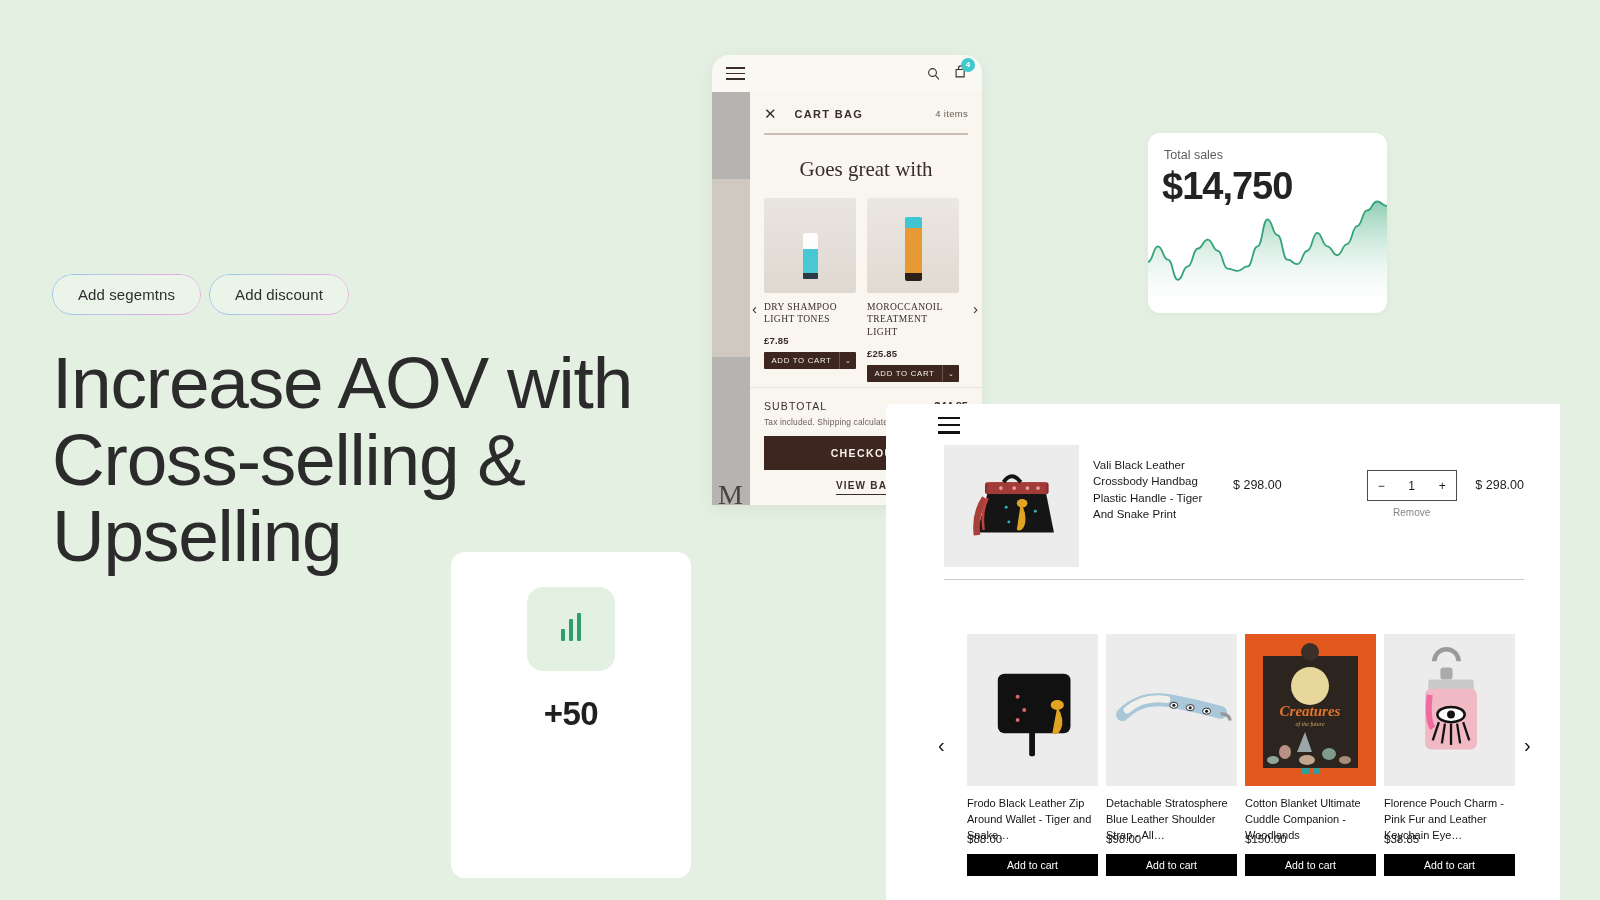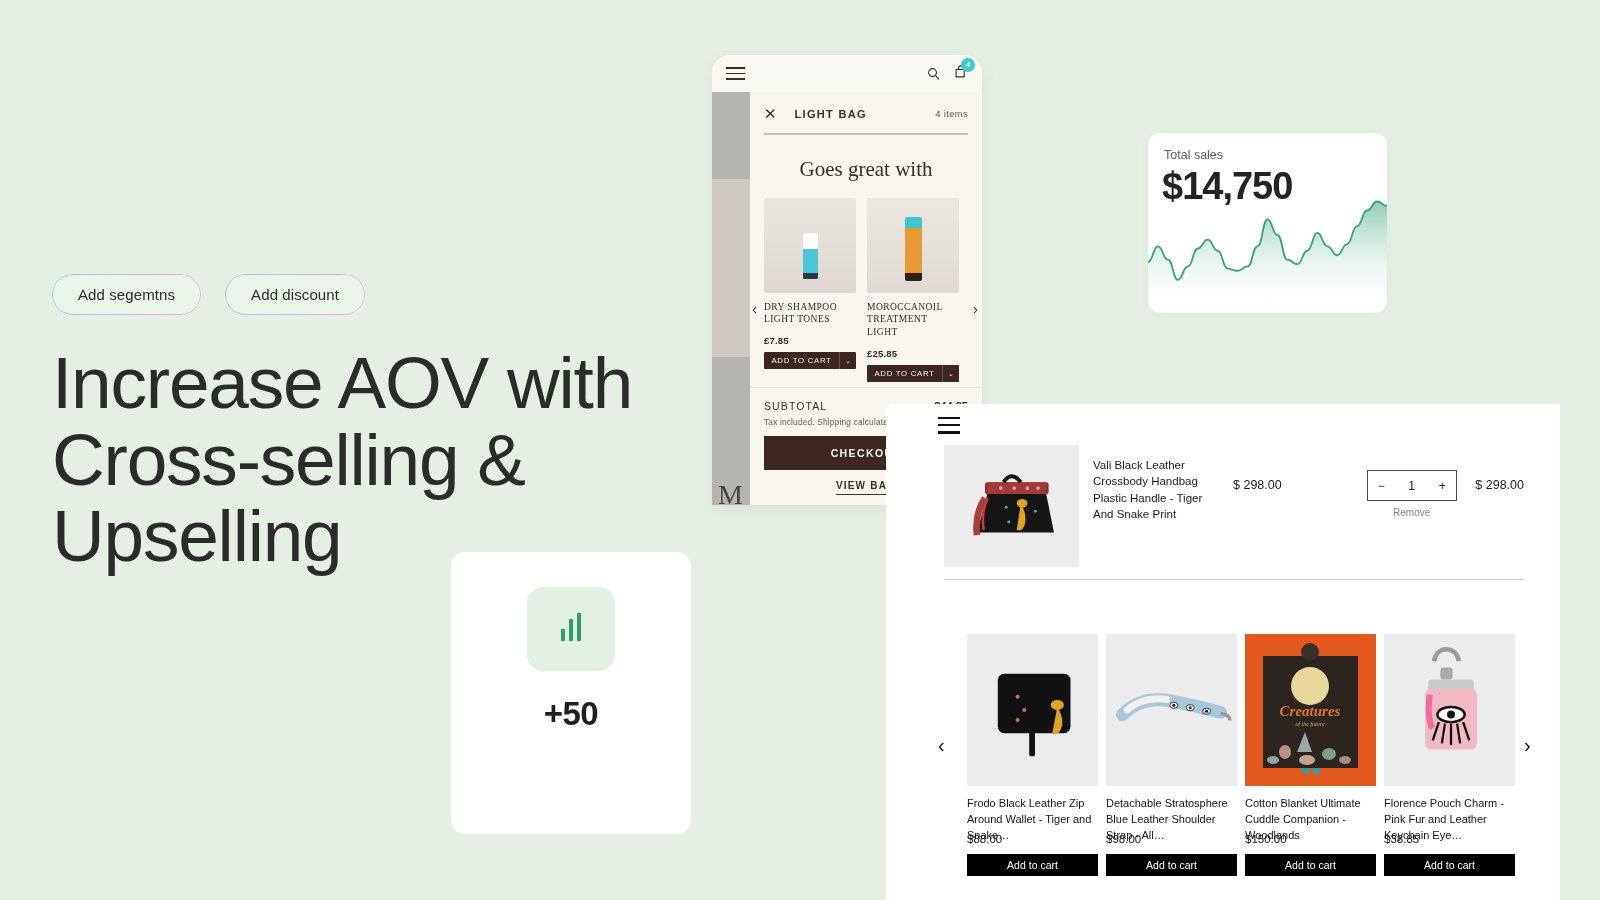--- a/index.html
+++ b/index.html
@@ -5,21 +5,21 @@
   * { box-sizing: border-box; margin: 0; padding: 0; }
   html, body {
     width: 1600px; height: 900px;
     overflow: hidden;
     font-family: "Liberation Sans", sans-serif;
   }
   body { background: #e4f0e2; position: relative; }
 
   
   .hero { position: absolute; left: 52px; top: 274px; width: 640px; }
-  .chip-row { display: flex; gap: 24px; }
+  .chip-row { display: flex; gap: 8px; }
   .chip {
     position: relative;
     padding: 12px 26px;
     border-radius: 22px;
     background: #eaf4e8;
     color: #2e2e2e;
     font-size: 15px;
     letter-spacing: .1px;
     white-space: nowrap;
     border: none;
@@ -42,21 +42,21 @@
     font-size: 73px;
     line-height: 1.05;
     font-weight: 500;
     color: #2b2b2b;
     letter-spacing: -1.2px;
   }
 
   
   .stat-card {
     position: absolute; left: 451px; top: 552px;
-    width: 240px; height: 282px;
+    width: 240px; height: 326px;
     background: #fff; border-radius: 14px;
     display: flex; flex-direction: column;
     align-items: center; padding-top: 35px;
   }
   .stat-icon-box {
     width: 88px; height: 84px; border-radius: 16px;
     background: #e3f1e2;
     display: flex; align-items: flex-end; justify-content: center;
     padding-bottom: 30px; gap: 4px;
   }
@@ -241,21 +241,21 @@
         <div class="s2"></div>
       </div>
     <div class="bg-text">
       <div>M</div>
 
     </div>
 
     <div class="drawer">
       <div class="drawer-head">
         <div class="close-x">✕</div>
-        <div class="drawer-title">LIGHT BAG</div>
+        <div class="drawer-title">CART BAG</div>
         <div class="drawer-items">4 items</div>
       </div>
       <div class="drawer-rule"></div>
 
       <div class="goes-great">Goes great with</div>
 
       <div class="rec-row">
         <div class="car-arrow l">‹</div>
         <div class="car-arrow r">›</div>
 

